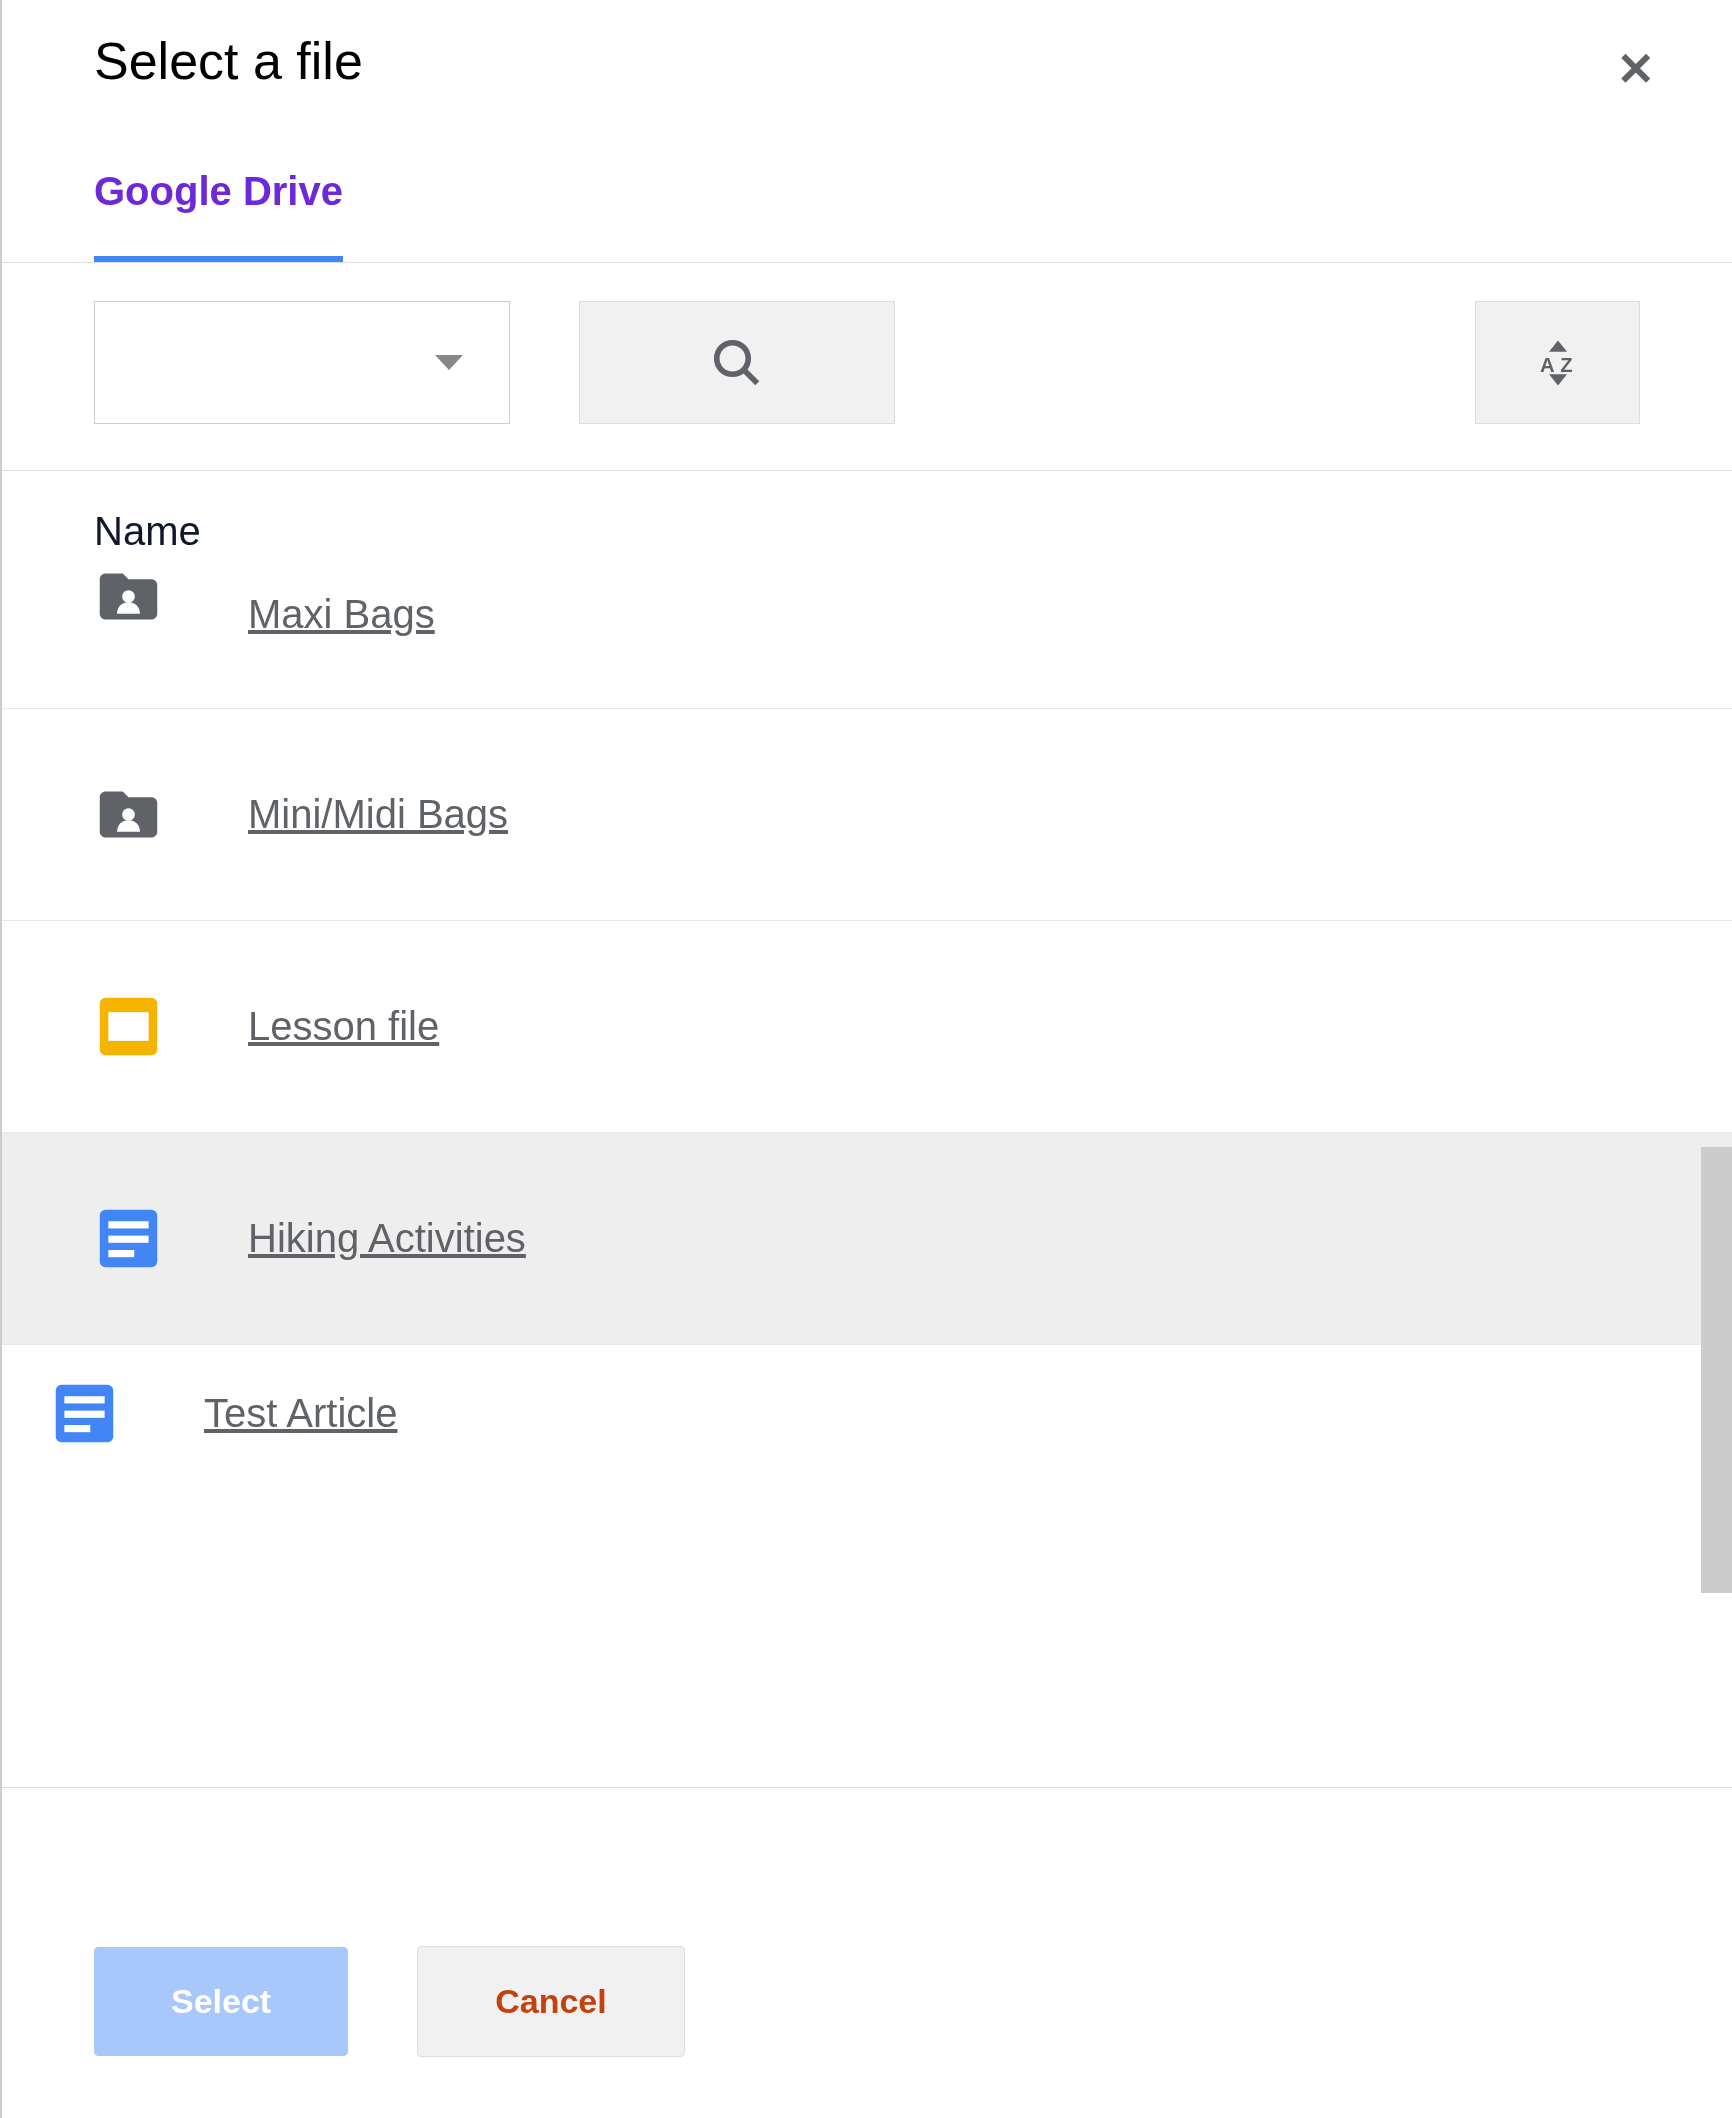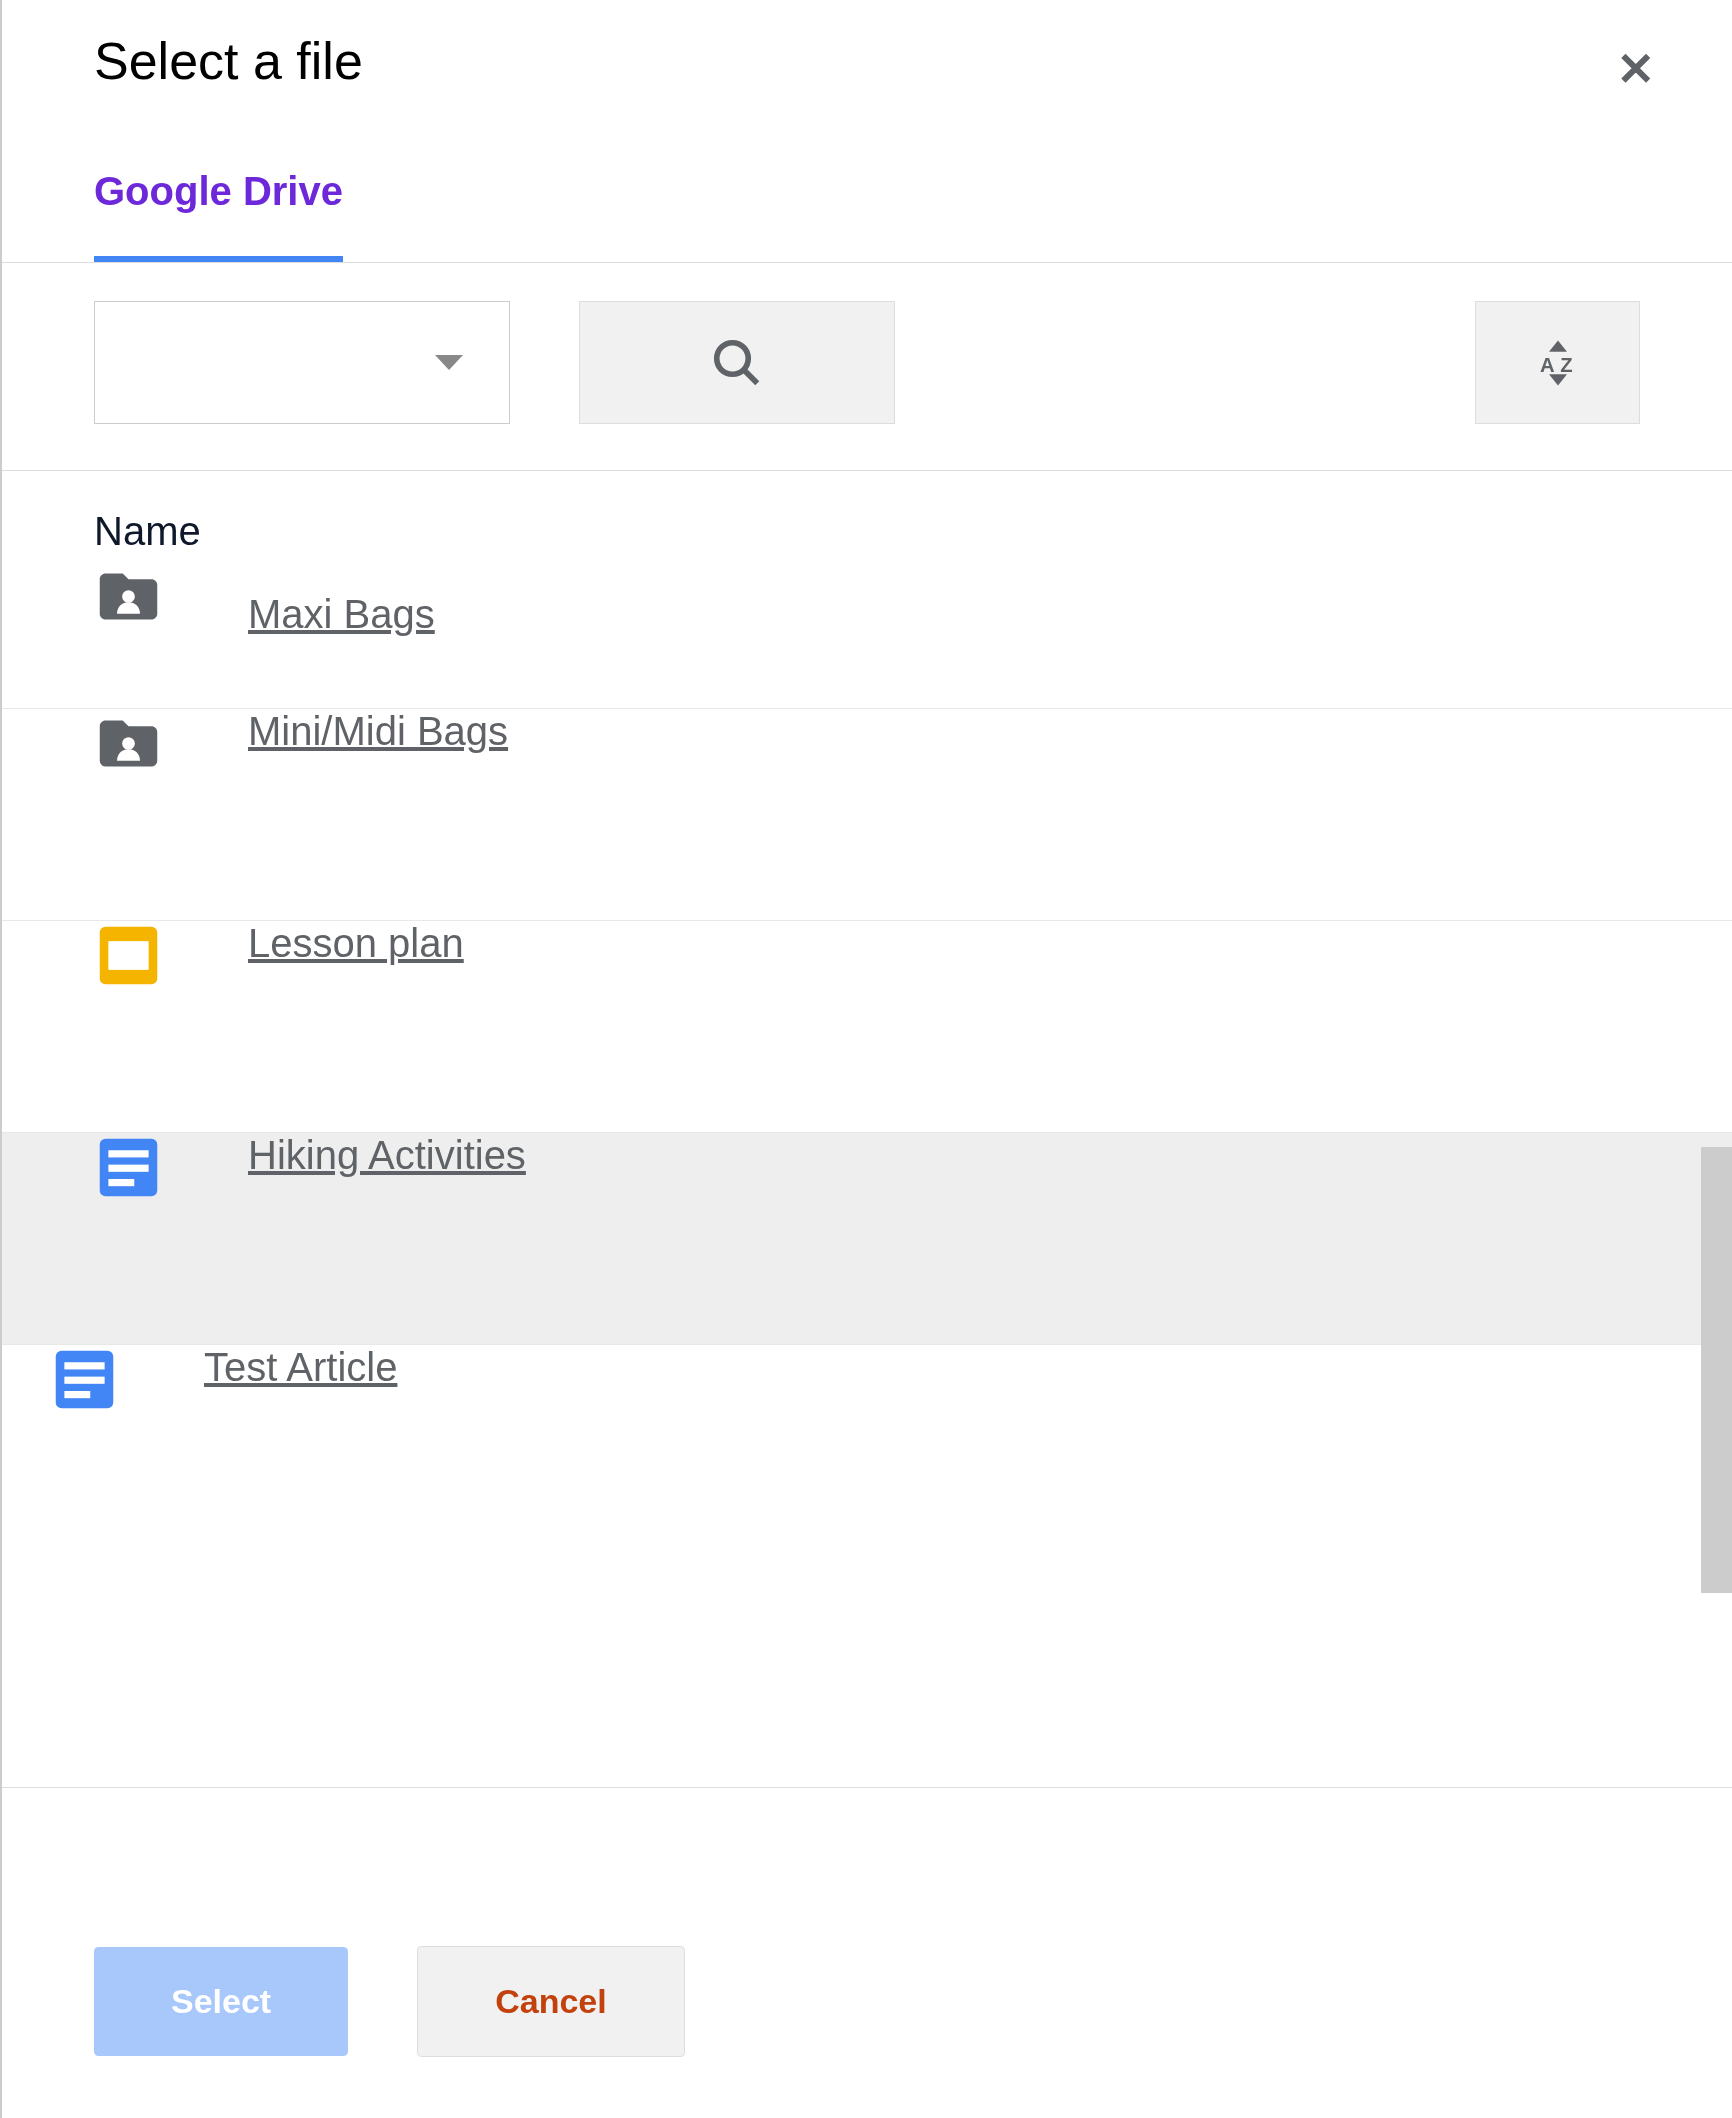--- a/index.html
+++ b/index.html
@@ -106,21 +106,21 @@
     .column-header {
       padding: 38px 44px 31px 92px;
       font-size: 40px;
       color: #0f172a;
     }
     .file-list {
       position: relative;
     }
     .file-row {
       display: flex;
-      align-items: flex-start;
+      align-items: center;
       padding: 0 92px;
       height: 212px;
       border-top: 0.8px solid #e8e8e8;
       cursor: pointer;
       gap: 85px;
     }
     .file-row.first-partial {
       height: 123px;
       border-top: none;
       align-items: flex-start;
@@ -260,21 +260,21 @@
     <div class="file-name">Mini/Midi Bags</div>
   </div>
 
   <div class="file-row">
     <div class="file-icon">
       <svg width="69" height="69" viewBox="0 0 24 24">
         <rect x="2" y="2" width="20" height="20" rx="2" fill="#f4b400"></rect>
         <rect x="5" y="7" width="14" height="10" fill="#fff"></rect>
       </svg>
     </div>
-    <div class="file-name">Lesson plan</div>
+    <div class="file-name">Lesson file</div>
   </div>
 
   <div class="file-row selected">
     <div class="file-icon">
       <svg width="69" height="69" viewBox="0 0 24 24">
         <rect x="2" y="2" width="20" height="20" rx="2" fill="#4285f4"></rect>
         <rect x="5" y="6" width="14" height="2.5" fill="#fff"></rect>
         <rect x="5" y="11" width="14" height="2.5" fill="#fff"></rect>
         <rect x="5" y="16" width="9" height="2.5" fill="#fff"></rect>
       </svg>

